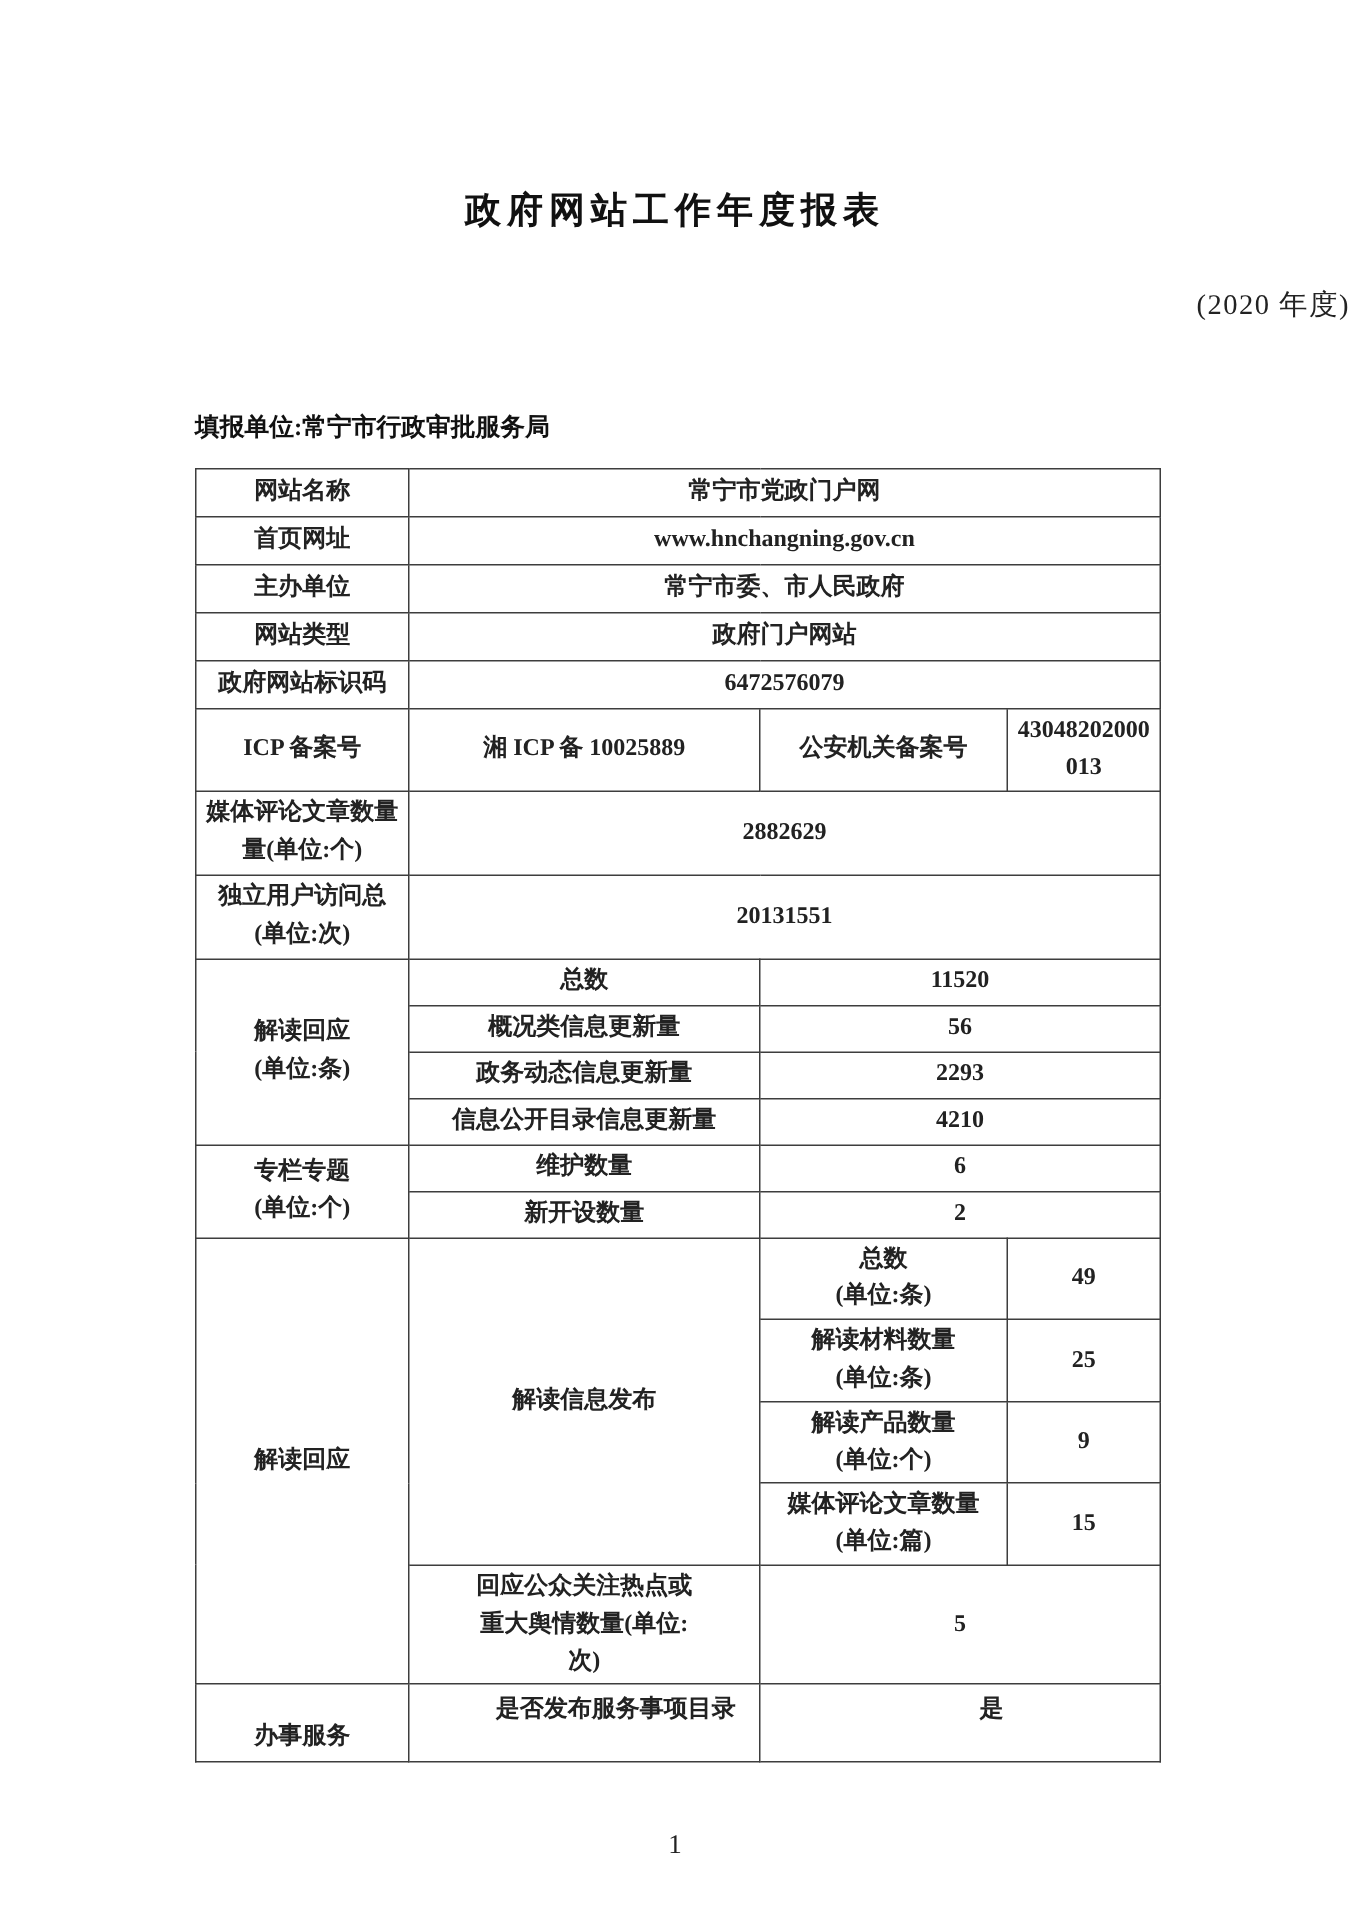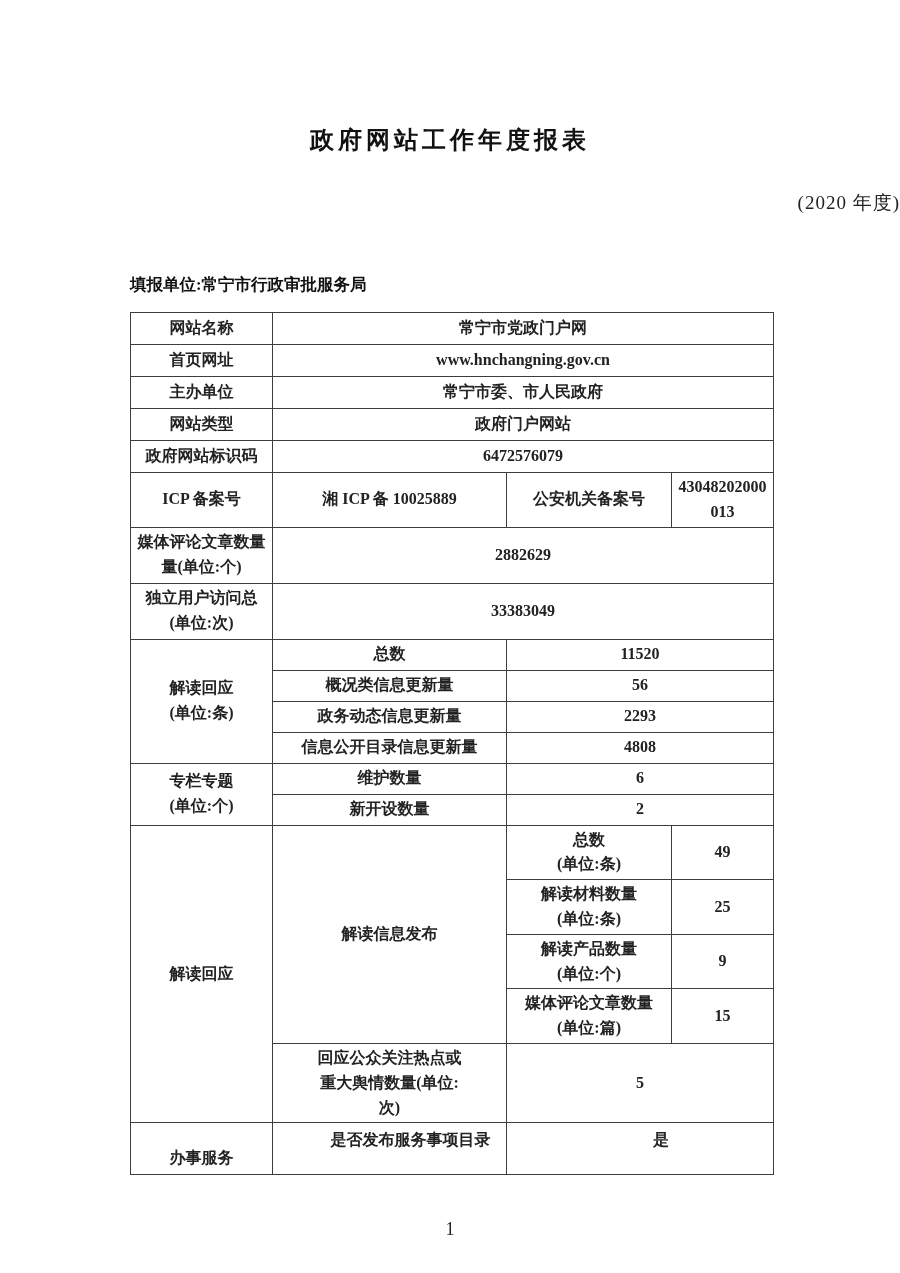--- a/index.html
+++ b/index.html
@@ -122,40 +122,40 @@
     </tr>
 
     <tr class="h-visit">
       <td>媒体评论文章数量
 量(单位:个)</td>
       <td colspan="3">2882629</td>
     </tr>
     <tr class="h-visit">
       <td>独立用户访问总
 (单位:次)</td>
-      <td colspan="3">33383049</td>
+      <td colspan="3">20131551</td>
     </tr>
 
     <tr class="h-info">
       <td rowspan="4">解读回应
 (单位:条)</td>
       <td>总数</td>
       <td colspan="2">11520</td>
     </tr>
     <tr class="h-info">
       <td>概况类信息更新量</td>
       <td colspan="2">56</td>
     </tr>
     <tr class="h-info">
       <td>政务动态信息更新量</td>
       <td colspan="2">2293</td>
     </tr>
     <tr class="h-info">
       <td>信息公开目录信息更新量</td>
-      <td colspan="2">4808</td>
+      <td colspan="2">4210</td>
     </tr>
 
     <tr class="h-special">
       <td rowspan="2">专栏专题
 (单位:个)</td>
       <td>维护数量</td>
       <td colspan="2">6</td>
     </tr>
     <tr class="h-special">
       <td>新开设数量</td>

